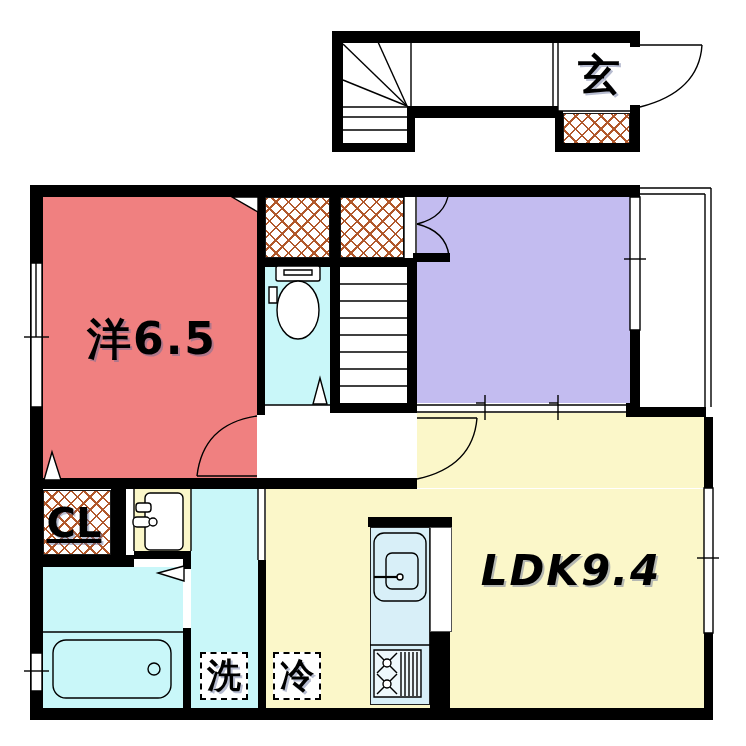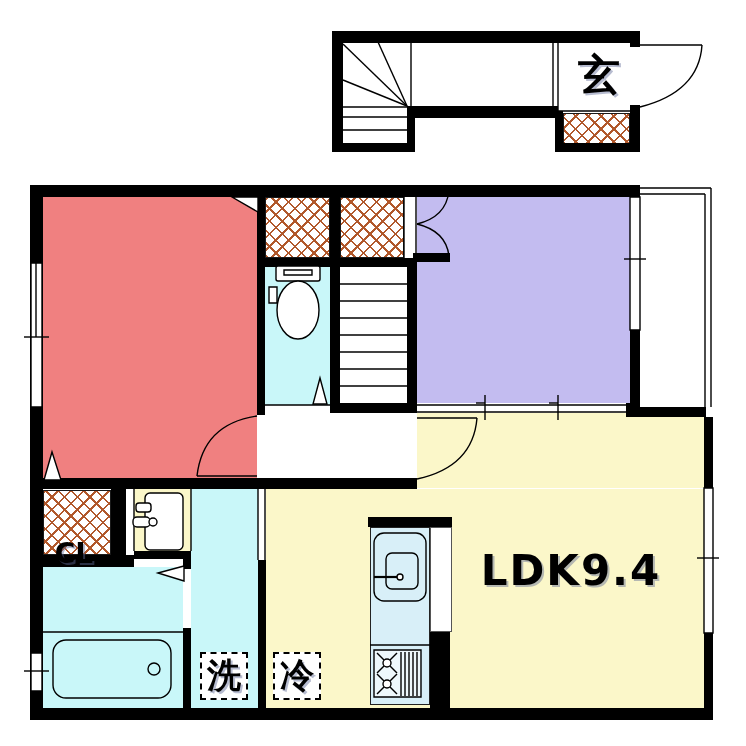--- a/index.html
+++ b/index.html
@@ -221,22 +221,23 @@
       <g fill="#fff">
         <polygon points="232,197 258,197 258,212"></polygon>
         <polygon points="52,452 44,480 61,480"></polygon>
         <polygon points="320,378 313,404 327,404"></polygon>
         <polygon points="158,573 184,566 184,581"></polygon>
       </g>
     </g>
   </svg>
 
   <div class="lbl" style="left:600px;top:75px;font-size:42px;">玄</div>
-  <div class="lbl" style="left:571px;top:571px;font-size:42px;">LDK9.4</div>
-  <div class="lbl" style="left:74px;top:554px;font-size:28px;letter-spacing:0;">CL</div>
+  <div class="lbl" style="left:152px;top:339px;font-size:44px;">洋6.5</div>
+  <div class="lbl" style="left:571px;top:571px;font-size:42px;font-style:italic;">LDK9.4</div>
+  <div class="lbl" style="left:74px;top:523px;font-size:40px;letter-spacing:0;text-decoration:underline;">CL</div>
 
   <div class="dashedbox" style="left:200px;top:652px;width:48px;height:48px;">
     <span style="font-size:34px;">洗</span>
   </div>
   <div class="dashedbox" style="left:273px;top:652px;width:48px;height:48px;">
     <span style="font-size:34px;">冷</span>
   </div>
 
 </div>
 

